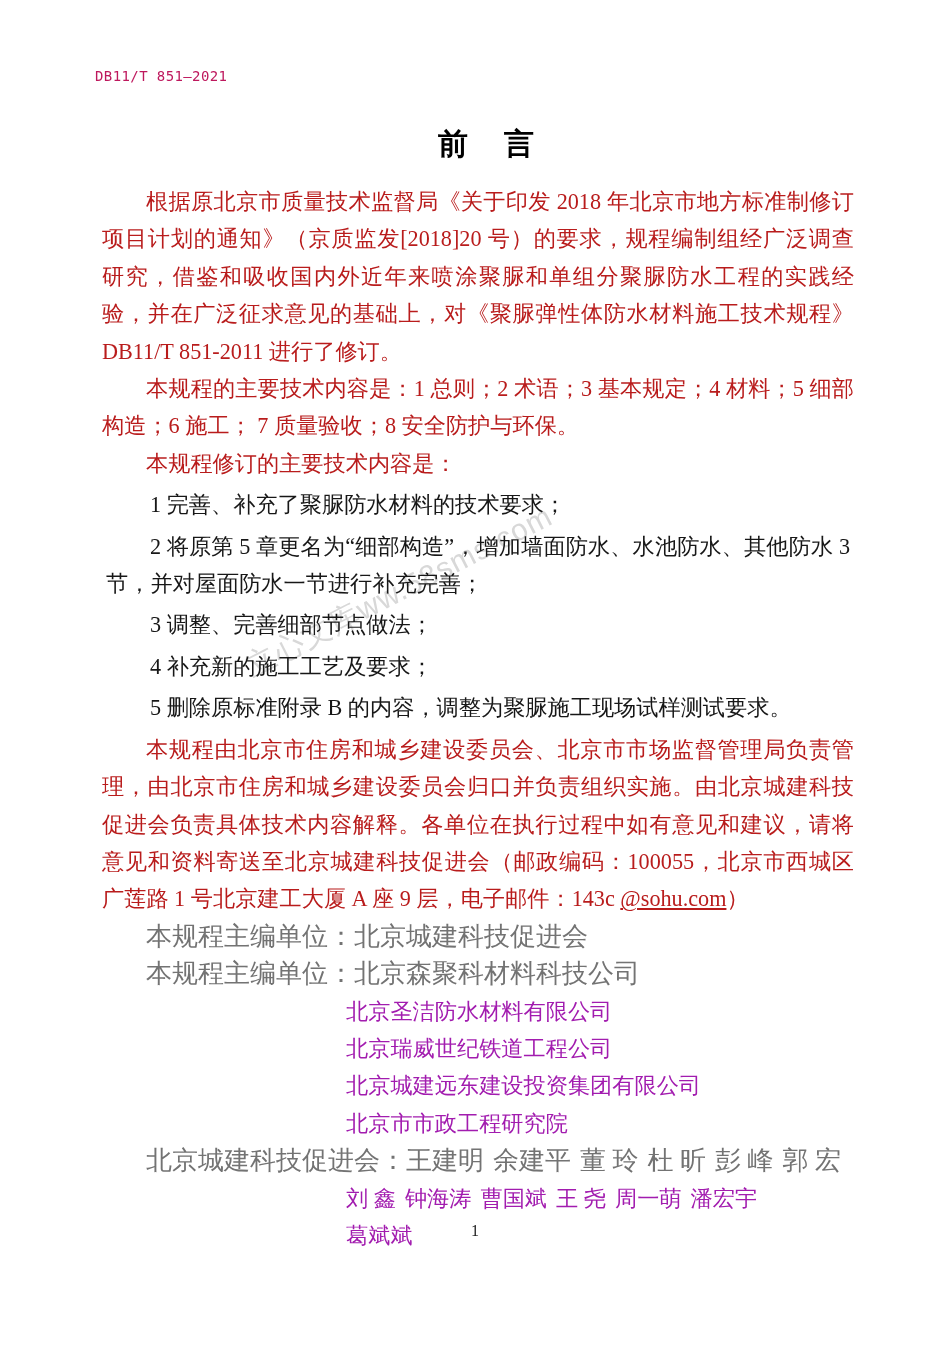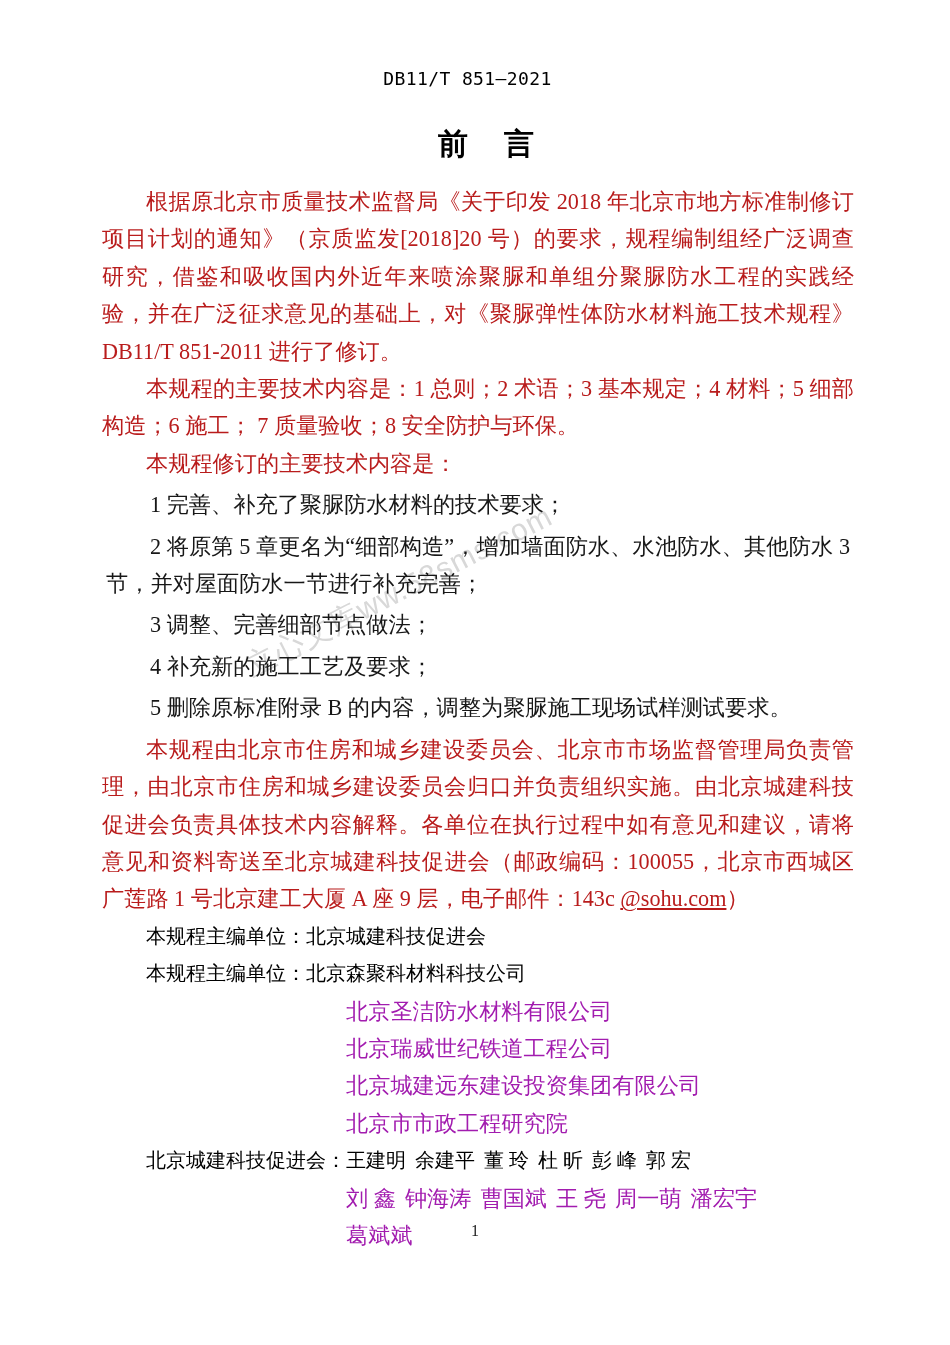--- a/index.html
+++ b/index.html
@@ -16,25 +16,25 @@
     font-family: "Liberation Serif", "DejaVu Serif", serif;
     color: #1a1a1a;
   }
 
   
   .header {
     position: absolute;
     top: 68px;
     left: 95px;
     right: 110px;
-    text-align: center;
+    text-align: left;
     font-family: "DejaVu Sans Mono", "Liberation Mono", monospace;
-    font-size: 18px;
+    font-size: 14px;
     letter-spacing: 0.4px;
-    color: #000000;
+    color: #be185d;
     white-space: nowrap;
   }
 
   
   .doc-title {
     position: absolute;
     top: 124px;
     left: 12px;
     width: 950px;
     text-align: center;
@@ -78,23 +78,23 @@
 
   .lat {
     font-family: "Liberation Serif", "DejaVu Serif", serif;
   }
   .mail-link {
     text-decoration: underline;
   }
 
   
   .kv-row {
-    font-size: 20px;
-    line-height: 37.4px;
-    color: #000000;
+    font-size: 26px;
+    line-height: 37.4px;
+    color: #737373;
     white-space: nowrap;
     padding-left: 44px;
   }
   .kv-row .kv-label {
     display: inline-block;
   }
   .kv-cont {
     font-size: 22.2px;
     line-height: 37.4px;
     color: #a21caf;

